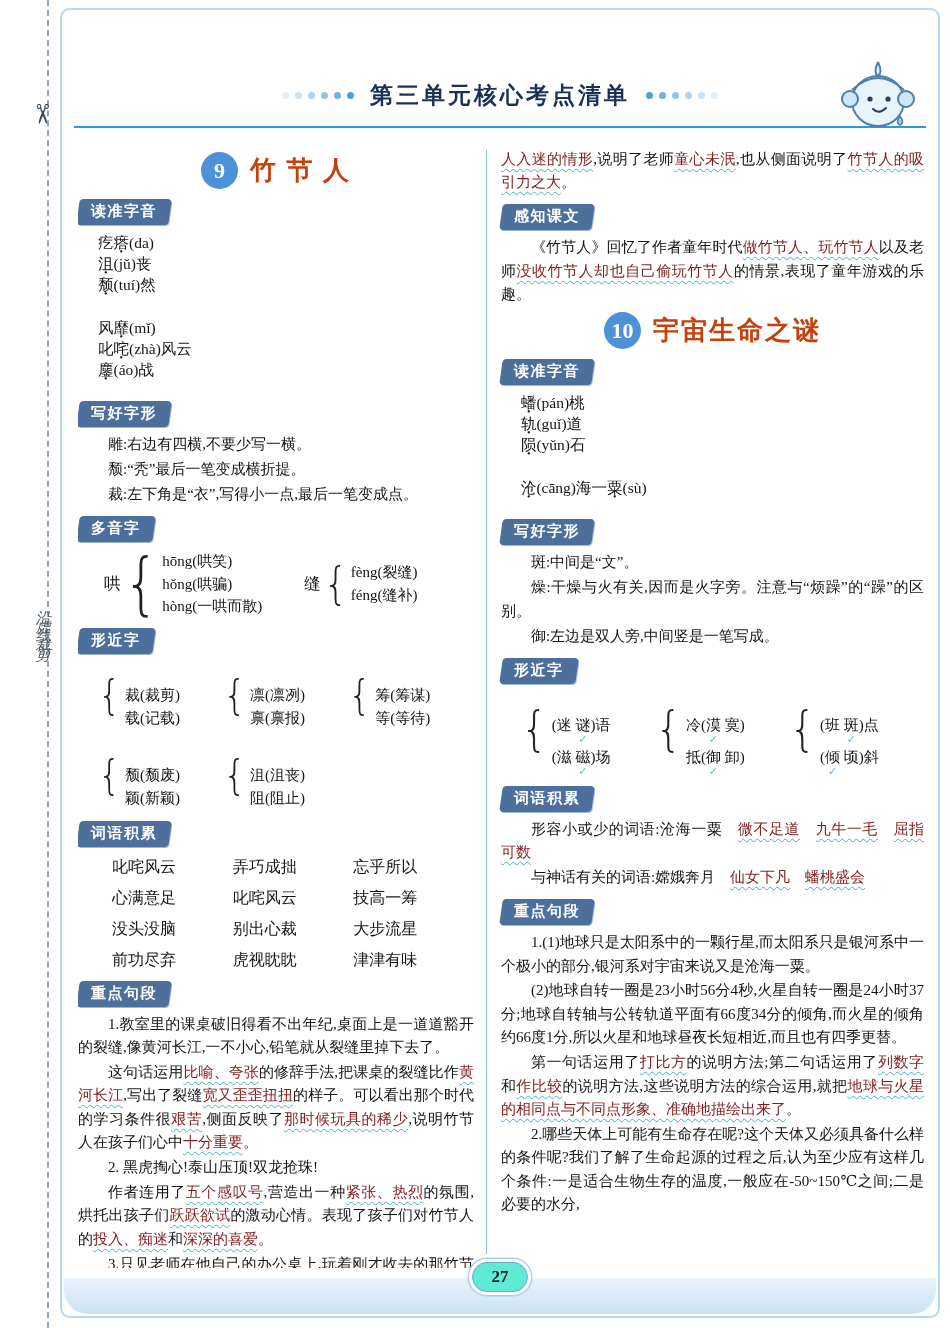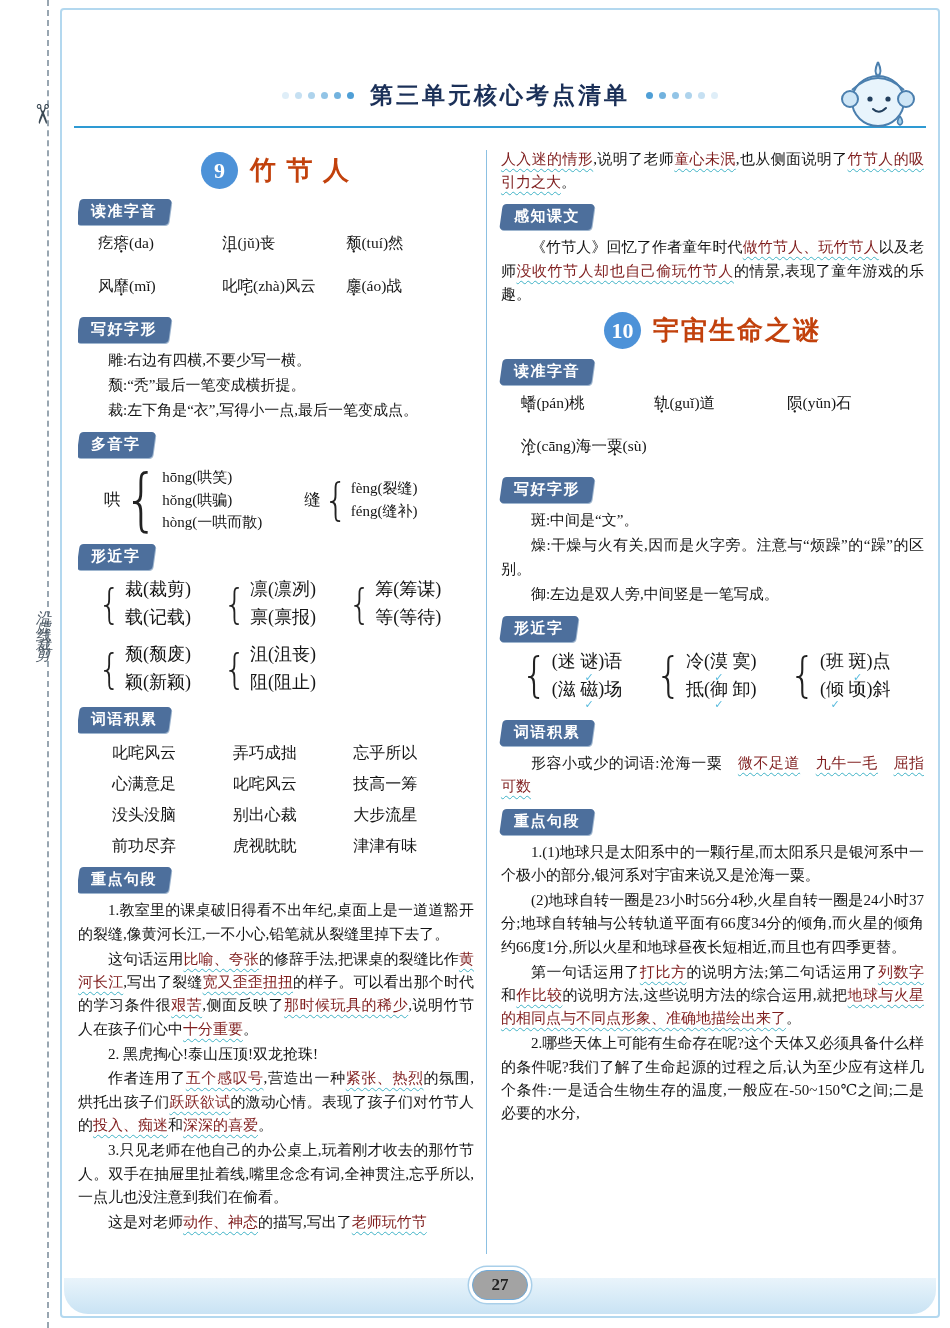--- a/index.html
+++ b/index.html
@@ -4,21 +4,21 @@
 <style>
   html,body{margin:0;padding:0;width:950px;height:1328px;overflow:hidden;background:#fff;
     font-family:"Liberation Serif","DejaVu Serif",serif;color:#141414;}
   
   .cut-line{position:absolute;left:47px;top:0;height:100%;border-left:2px dashed #98a6b1;}
   .scissors{position:absolute;left:31px;top:98px;font-size:27px;color:#3c4a55;transform:rotate(90deg);}
   .cut-label{position:absolute;left:33px;top:598px;writing-mode:vertical-rl;font-size:15px;color:#4d5a66;
     letter-spacing:9px;font-style:italic;font-family:"Liberation Serif",serif;}
   
   .frame{position:absolute;left:60px;top:8px;right:10px;bottom:10px;border:2px solid #b3d8ef;
-    border-radius:4px;overflow:hidden;background:#fff;}
+    border-radius:10px;overflow:hidden;background:#fff;}
   
   .header{position:relative;height:128px;}
   .header-row{position:absolute;left:0;right:0;top:70px;display:flex;justify-content:center;align-items:center;gap:16px;}
   .page-title{font-size:23px;font-weight:bold;color:#1b3058;letter-spacing:3px;font-family:"Liberation Serif",serif;}
   .dots{display:flex;gap:6px;align-items:center;}
   .dots.rev{flex-direction:row-reverse;}
   .dots span{width:7px;height:7px;border-radius:50%;background:#4f9fd6;display:inline-block;}
   .dots span:nth-child(1){opacity:.18}.dots span:nth-child(2){opacity:.32}.dots span:nth-child(3){opacity:.46}
   .dots span:nth-child(4){opacity:.62}.dots span:nth-child(5){opacity:.8}.dots span:nth-child(6){opacity:1}
   .header-line{position:absolute;left:12px;right:12px;top:116px;border-top:2.5px solid #2e9ad3;}
@@ -45,48 +45,48 @@
   .para.ind{text-indent:2em;}
   .w{color:#7f1d1d;text-decoration-line:underline;text-decoration-style:wavy;
     text-decoration-color:#3fb2c6;text-decoration-thickness:1px;text-underline-offset:4px;}
   .d{position:relative;}
   .d::after{content:"•";position:absolute;left:50%;bottom:-0.58em;transform:translateX(-50%);
     font-size:10px;color:#1a1a1a;line-height:1;}
   .c{position:relative;}
   .c::after{content:"✓";position:absolute;left:50%;bottom:-1.05em;transform:translateX(-50%);
     font-size:11px;color:#54b9dc;line-height:1;}
   
-  .terms{display:flex;margin:5px 0 12px;padding:2px 4px 8px 20px;font-size:15.5px;}
+  .terms{display:flex;margin:5px 0 12px;padding:2px 4px 8px 20px;font-size:15.5px;flex-direction:column;}
   .terms .term{flex:1;}
   
   .brace-row{display:flex;gap:42px;margin:8px 0 10px;padding-left:26px;align-items:center;}
   .bgroup{display:inline-flex;align-items:center;}
   .lead{font-size:16.5px;margin-right:3px;}
   .brace{font-family:"DejaVu Sans",sans-serif;font-weight:300;color:#222;display:inline-block;line-height:1;}
   .brace.b3{font-size:56px;transform:scaleY(1.2);}
   .brace.b2{font-size:38px;transform:scaleY(1.15);}
   .bitems{display:inline-flex;flex-direction:column;font-size:15px;line-height:1.5;margin-left:3px;}
   
   .xjz-row{display:flex;margin:6px 0 10px;padding-left:20px;}
   .xgroup{display:inline-flex;align-items:center;flex-basis:33.3%;flex-shrink:0;}
   .xbrace{font-family:"DejaVu Sans",sans-serif;font-weight:300;font-size:36px;display:inline-block;
     transform:scaleY(1.15);line-height:1;margin-right:4px;color:#222;}
-  .xitems{display:inline-flex;flex-direction:column;font-size:18px;line-height:1.55;}
+  .xitems{display:inline-flex;flex-direction:column;font-size:15px;line-height:1.55;margin-top:24px;}
   .xjz-row.checks{margin-bottom:16px;}
-  .xjz-row.checks .xitems{}
+  .xjz-row.checks .xitems{row-gap:9px;}
   .xjz-row.checks .xbrace{font-size:42px;}
   
   .words{margin:4px 0 8px;padding-left:34px;}
   .wrow{display:flex;margin:10px 0;font-size:16px;}
   .wrow .word{flex:1;}
   
   .footer-band{position:absolute;left:2px;right:2px;bottom:2px;height:36px;
     background:linear-gradient(#e9f4fb,#c9e3f4);border-radius:0 0 24px 24px;}
-  .page-badge{position:absolute;left:50%;bottom:16px;transform:translateX(-50%);
-    width:54px;height:28px;border-radius:15px;background:#a3a3a3;border:1.5px solid #6ea9d8;
+  .page-badge{position:absolute;left:50%;bottom:24px;transform:translateX(-50%);
+    width:54px;height:28px;border-radius:15px;background:#5eead4;border:1.5px solid #6ea9d8;
     box-shadow:0 0 0 3px #fff,0 0 0 4.5px #a9cfe9;display:flex;align-items:center;justify-content:center;
     font-weight:bold;font-size:17px;color:#222;}
 </style>
 </head>
 <body>
 
 <div class="cut-line"></div>
 <div class="scissors">✂</div>
 <div class="cut-label">沿虚线裁剪</div>
 
@@ -275,20 +275,21 @@
           <span class="xgroup">
             <span class="xbrace">{</span>
             <span class="xitems">
               <span class="xitem"><span>(班 </span><span class="c">斑</span><span>)点</span></span>
               <span class="xitem"><span>(</span><span class="c">倾</span><span> 顷)斜</span></span>
             </span>
           </span>
         </div>
         <div class="sec-row"><span class="sec-label"><span class="sec-label-text">词语积累</span></span></div>
         <p class="para ind"><span>形容小或少的词语:沧海一粟　</span><span class="w">微不足道</span><span>　</span><span class="w">九牛一毛</span><span>　</span><span class="w">屈指可数</span></p>
+        <p class="para ind"><span>与神话有关的词语:嫦娥奔月　</span><span class="w">仙女下凡</span><span>　</span><span class="w">蟠桃盛会</span></p>
         <div class="sec-row"><span class="sec-label"><span class="sec-label-text">重点句段</span></span></div>
         <p class="para ind"><span>1.(1)地球只是太阳系中的一颗行星,而太阳系只是银河系中一个极小的部分,银河系对宇宙来说又是沧海一粟。</span></p>
         <p class="para ind"><span>(2)地球自转一圈是23小时56分4秒,火星自转一圈是24小时37分;地球自转轴与公转轨道平面有66度34分的倾角,而火星的倾角约66度1分,所以火星和地球昼夜长短相近,而且也有四季更替。</span></p>
         <p class="para ind"><span>第一句话运用了</span><span class="w">打比方</span><span>的说明方法;第二句话运用了</span><span class="w">列数字</span><span>和</span><span class="w">作比较</span><span>的说明方法,这些说明方法的综合运用,就把</span><span class="w">地球与火星的相同点与不同点形象、准确地描绘出来了</span><span>。</span></p>
         <p class="para ind"><span>2.哪些天体上可能有生命存在呢?这个天体又必须具备什么样的条件呢?我们了解了生命起源的过程之后,认为至少应有这样几个条件:一是适合生物生存的温度,一般应在-50~150℃之间;二是必要的水分,</span></p>
       </div>
   </div>
 
   <div class="footer-band"></div>
   <div class="page-badge">27</div>

